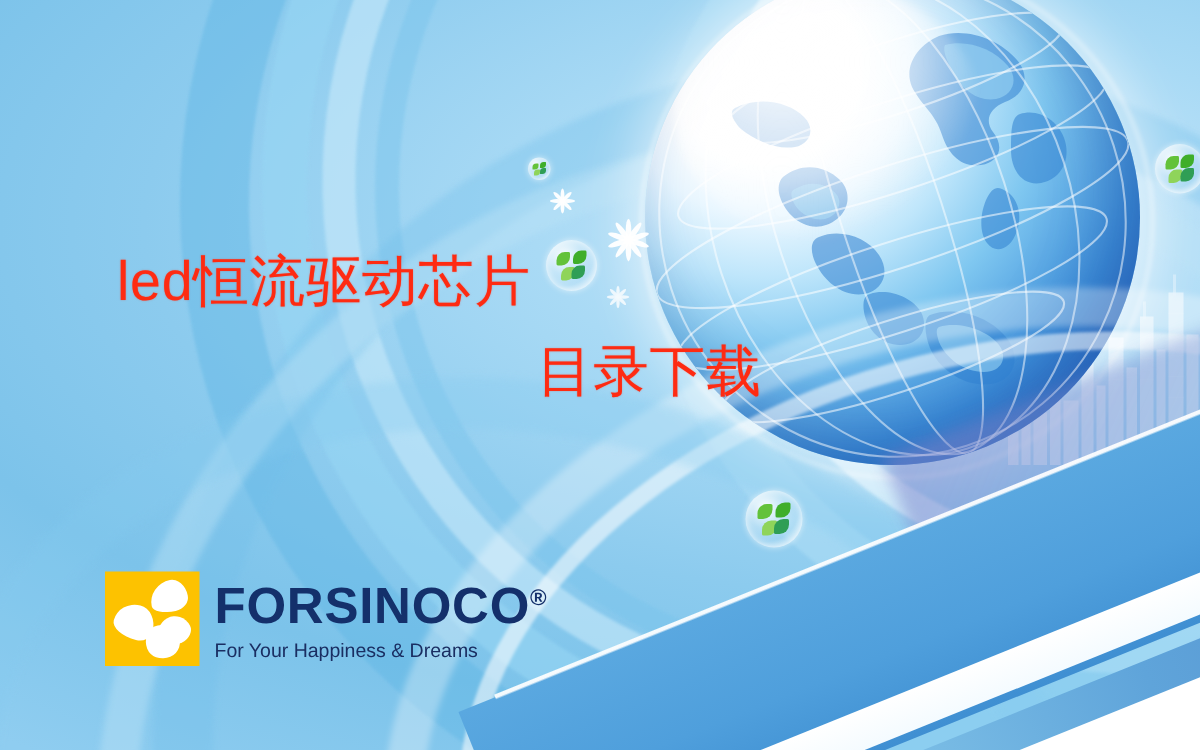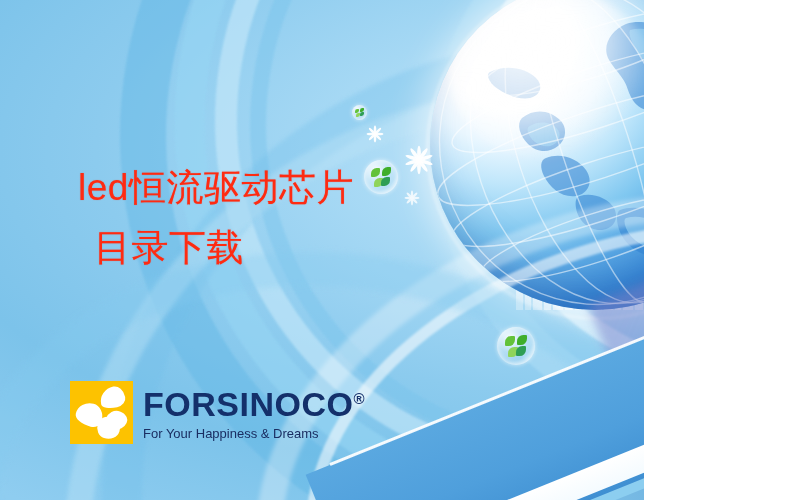--- a/index.html
+++ b/index.html
@@ -1,20 +1,20 @@
 <!DOCTYPE html>
 <html><head>
 <meta charset="utf-8">
 <style>
   html,body{margin:0;padding:0;background:#fff;}
   body{font-family:"Liberation Sans","DejaVu Sans",sans-serif;}
 
   #stage{
     position:relative;
-    width:644px;height:500px;
+    width:800px;height:500px;
     overflow:hidden;
     background:#9ED3F2;
   }
   #stage > *{position:absolute;}
 
   
   .bg-base{
     left:0;top:0;width:800px;height:500px;
     background:
       radial-gradient(120% 90% at 78% 30%, #cfeafb 0%, #a9daf5 28%, #8ccbee 55%, #7cc3ea 75%, #8fcdf0 100%),
@@ -116,21 +116,21 @@
 
   
   .headline{
     left:78px; top:158px; width:430px;
     color:#FE2B12;
     font-family:"Liberation Sans","DejaVu Sans",sans-serif;
     font-size:37px; line-height:1.62; font-weight:400;
     letter-spacing:.5px;
     text-shadow:0 0 1px rgba(254,43,18,.5);
   }
-  .headline .l2{display:block;padding-left:16px;}
+  .headline .l2{display:block;padding-left:16px;text-align:right;}
 
   
   .logo{ left:70px; top:381px; display:flex; align-items:flex-start; gap:10px;}
   .logo-mark{
     width:63px;height:63px;background:#FDC200;position:relative;flex:0 0 auto;
   }
   .logo-mark i{position:absolute;background:#fff;display:block;}
   .pet-1{left:30px;top:6px;width:25px;height:21px;border-radius:62% 38% 40% 60%/70% 60% 40% 30%;transform:rotate(-12deg);}
   .pet-2{left:6px;top:22px;width:27px;height:23px;border-radius:55% 45% 35% 65%/60% 65% 35% 40%;transform:rotate(14deg);}
   .pet-3{left:35px;top:30px;width:22px;height:19px;border-radius:50% 50% 45% 55%/55% 60% 40% 45%;transform:rotate(-28deg);}

